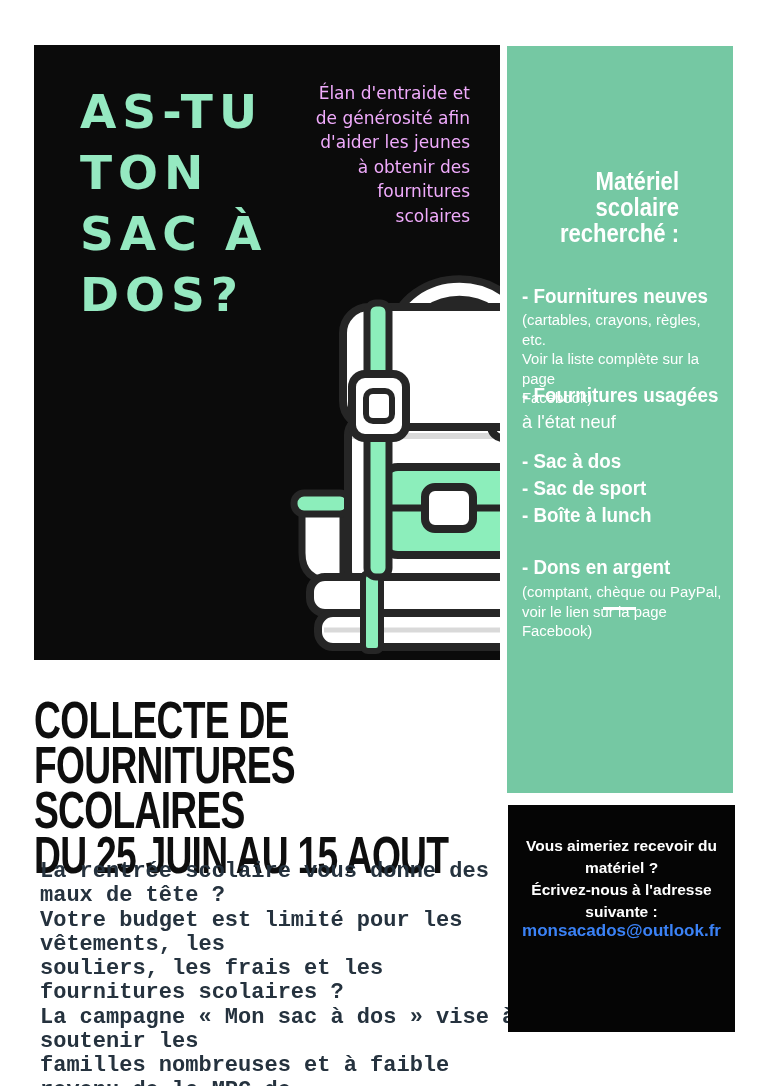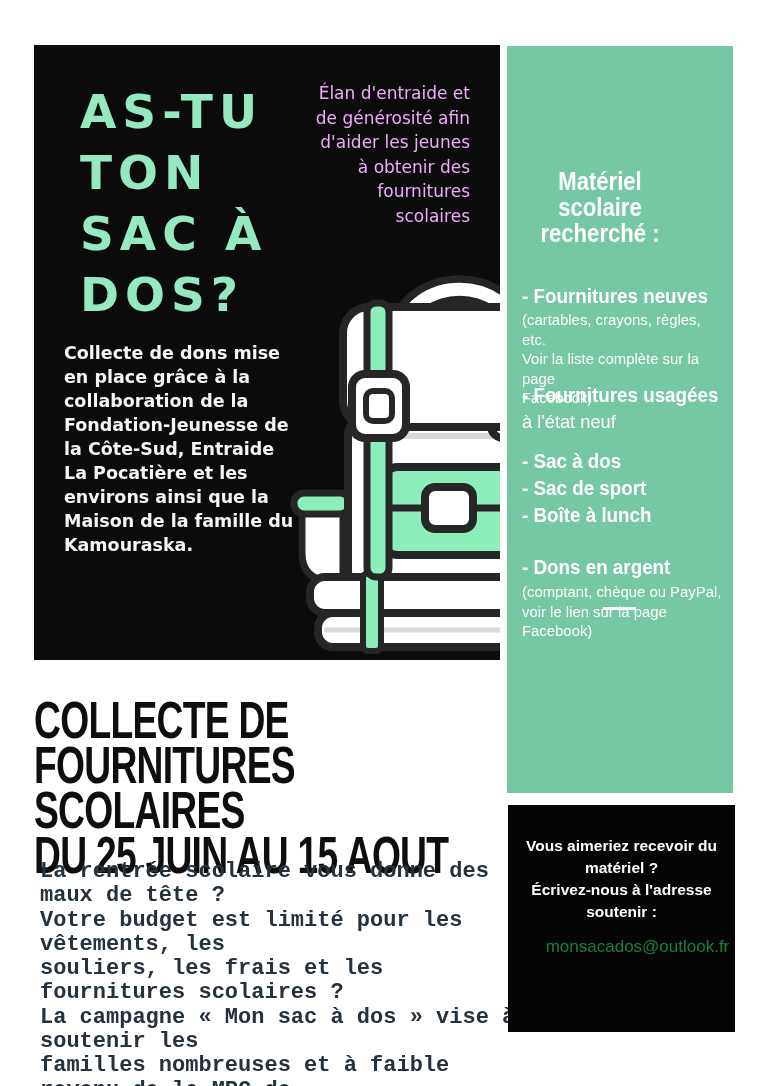--- a/index.html
+++ b/index.html
@@ -17,21 +17,21 @@
   .hero-body{position:absolute;left:30px;top:296px;width:250px;
       font-family:"DejaVu Sans",sans-serif;font-weight:bold;
       font-size:17.5px;line-height:24px;color:#f5f5f5;white-space:pre-line;}
   .hero-tagline{position:absolute;left:30px;top:516px;width:240px;
       font-family:"DejaVu Sans",sans-serif;font-weight:600;
       font-size:15.5px;line-height:24px;color:#4fa97e;white-space:pre-line;}
   .backpack{position:absolute;right:0;bottom:3px;width:220px;height:390px;}
 
   
   .panel{position:absolute;left:507px;top:46px;width:226px;height:747px;background:#75c8a3;}
-  .panel-heading-wrap{position:absolute;left:0;top:122px;width:186px;text-align:center;}
+  .panel-heading-wrap{position:absolute;left:0;top:122px;width:186px;text-align:right;}
   .panel-heading{display:inline-block;margin:0;
       font-family:"Liberation Sans",sans-serif;font-weight:bold;
       font-size:26px;line-height:26px;color:#ffffff;white-space:pre-line;
       transform:scaleX(0.85);transform-origin:50% 0;}
   .p-item-title{position:absolute;left:15px;margin:0;width:230px;
       font-family:"Liberation Sans",sans-serif;font-weight:bold;
       font-size:20px;line-height:27px;color:#ffffff;white-space:pre-line;
       transform:scaleX(0.94);transform-origin:0 0;}
   .p-item-note{position:absolute;left:15px;margin:0;width:215px;
       font-family:"Liberation Sans",sans-serif;font-weight:400;
@@ -50,49 +50,40 @@
       transform:scaleX(0.73);transform-origin:0 0;}
   .description{position:absolute;left:36px;top:856px;width:490px;margin:4px;
       font-family:Liberation Mono, monospace;font-weight:bold;
       font-size:22px;line-height:24.3px;color:#25323e;white-space:pre-line;}
 
   
   .contact{position:absolute;left:508px;top:805px;width:227px;height:227px;background:#050505;}
   .contact-text{position:absolute;left:8px;top:30px;width:211px;text-align:center;margin:0;
       font-family:"Liberation Sans",sans-serif;font-weight:600;
       font-size:15.5px;line-height:22px;color:#ffffff;white-space:pre-line;}
-  .contact-email{position:absolute;left:0;top:116px;width:227px;text-align:center;margin:16px;
-      font-family:"Liberation Sans",sans-serif;font-weight:normal;
-      font-size:17px;color:#15803d;}
+  .contact-email{position:absolute;left:0;top:116px;width:227px;text-align:center;margin:0;
+      font-family:"Liberation Sans",sans-serif;font-weight:bold;
+      font-size:17px;color:#3b82f6;}
 </style>
 </head>
 <body>
 
 <div class="page">
 
   <div class="hero">
     <h1 class="hero-title">AS-TU
 TON
 SAC À
 DOS?</h1>
     <div class="hero-intro">Élan d'entraide et
 de générosité afin
 d'aider les jeunes
 à obtenir des
 fournitures
 scolaires</div>
-    <div class="hero-body">Collecte de dons mise
-en place grâce à la
-collaboration de la
-Fondation-Jeunesse de
-la Côte-Sud, Entraide
-La Pocatière et les
-environs ainsi que la
-Maison de la famille du
-Kamouraska.</div>
 
     <svg class="backpack" viewBox="0 0 220 390" xmlns="http://www.w3.org/2000/svg">
 
       <path d="M122,64 A58,48 0 0 1 237,64" fill="none" stroke="#262626" stroke-width="28"></path>
       <path d="M122,64 A58,48 0 0 1 237,64" fill="none" stroke="#ffffff" stroke-width="13"></path>
 
       <path d="M22,242 L22,286 Q22,314 52,314 L63,314 L63,242 Z" fill="#ffffff" stroke="#262626" stroke-width="7"></path>
       <rect x="14" y="226" width="56" height="21" rx="10" fill="#8ceebb" stroke="#262626" stroke-width="7"></rect>
 
       <rect x="68" y="150" width="212" height="172" rx="18" fill="#ffffff" stroke="#262626" stroke-width="8"></rect>
@@ -153,17 +144,17 @@
 La campagne « Mon sac à dos » vise à soutenir les
 familles nombreuses et à faible revenu de la MRC de
 Kamouraska, dans l'achat des fournitures scolaires.
 Consultez la page Facebook « Mon sac à dos » pour
 plus d'informations.</p>
 
   <div class="contact">
     <p class="contact-text">Vous aimeriez recevoir du
 matériel ?
 Écrivez-nous à l'adresse
-soutenir :</p>
+suivante :</p>
     <p class="contact-email">monsacados@outlook.fr</p>
   </div>
 
 </div>
 
 </body></html>

